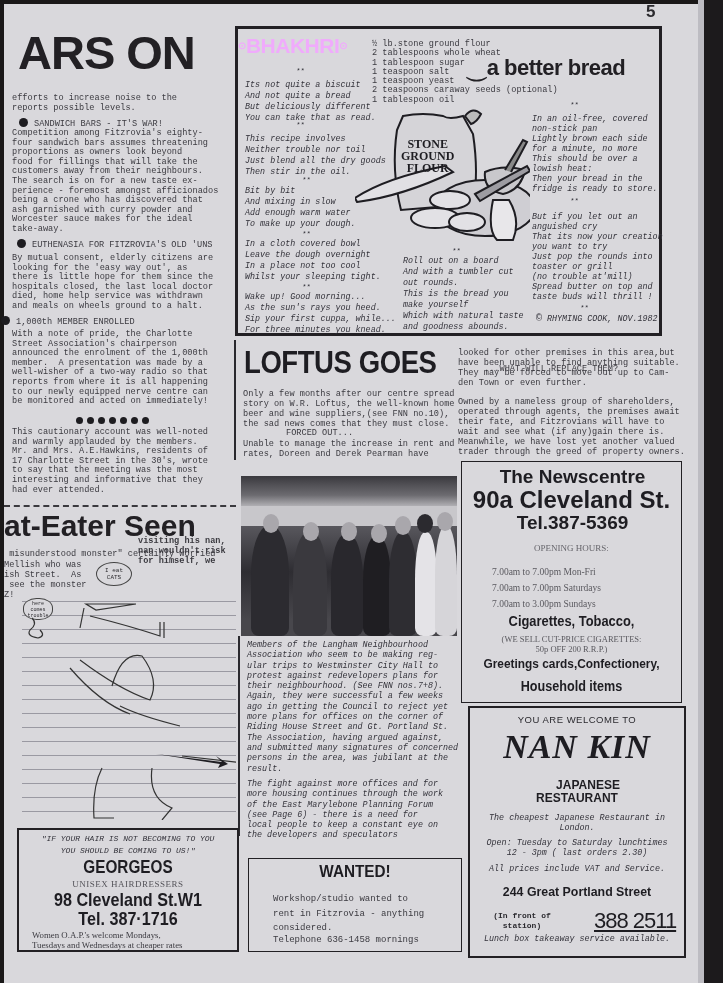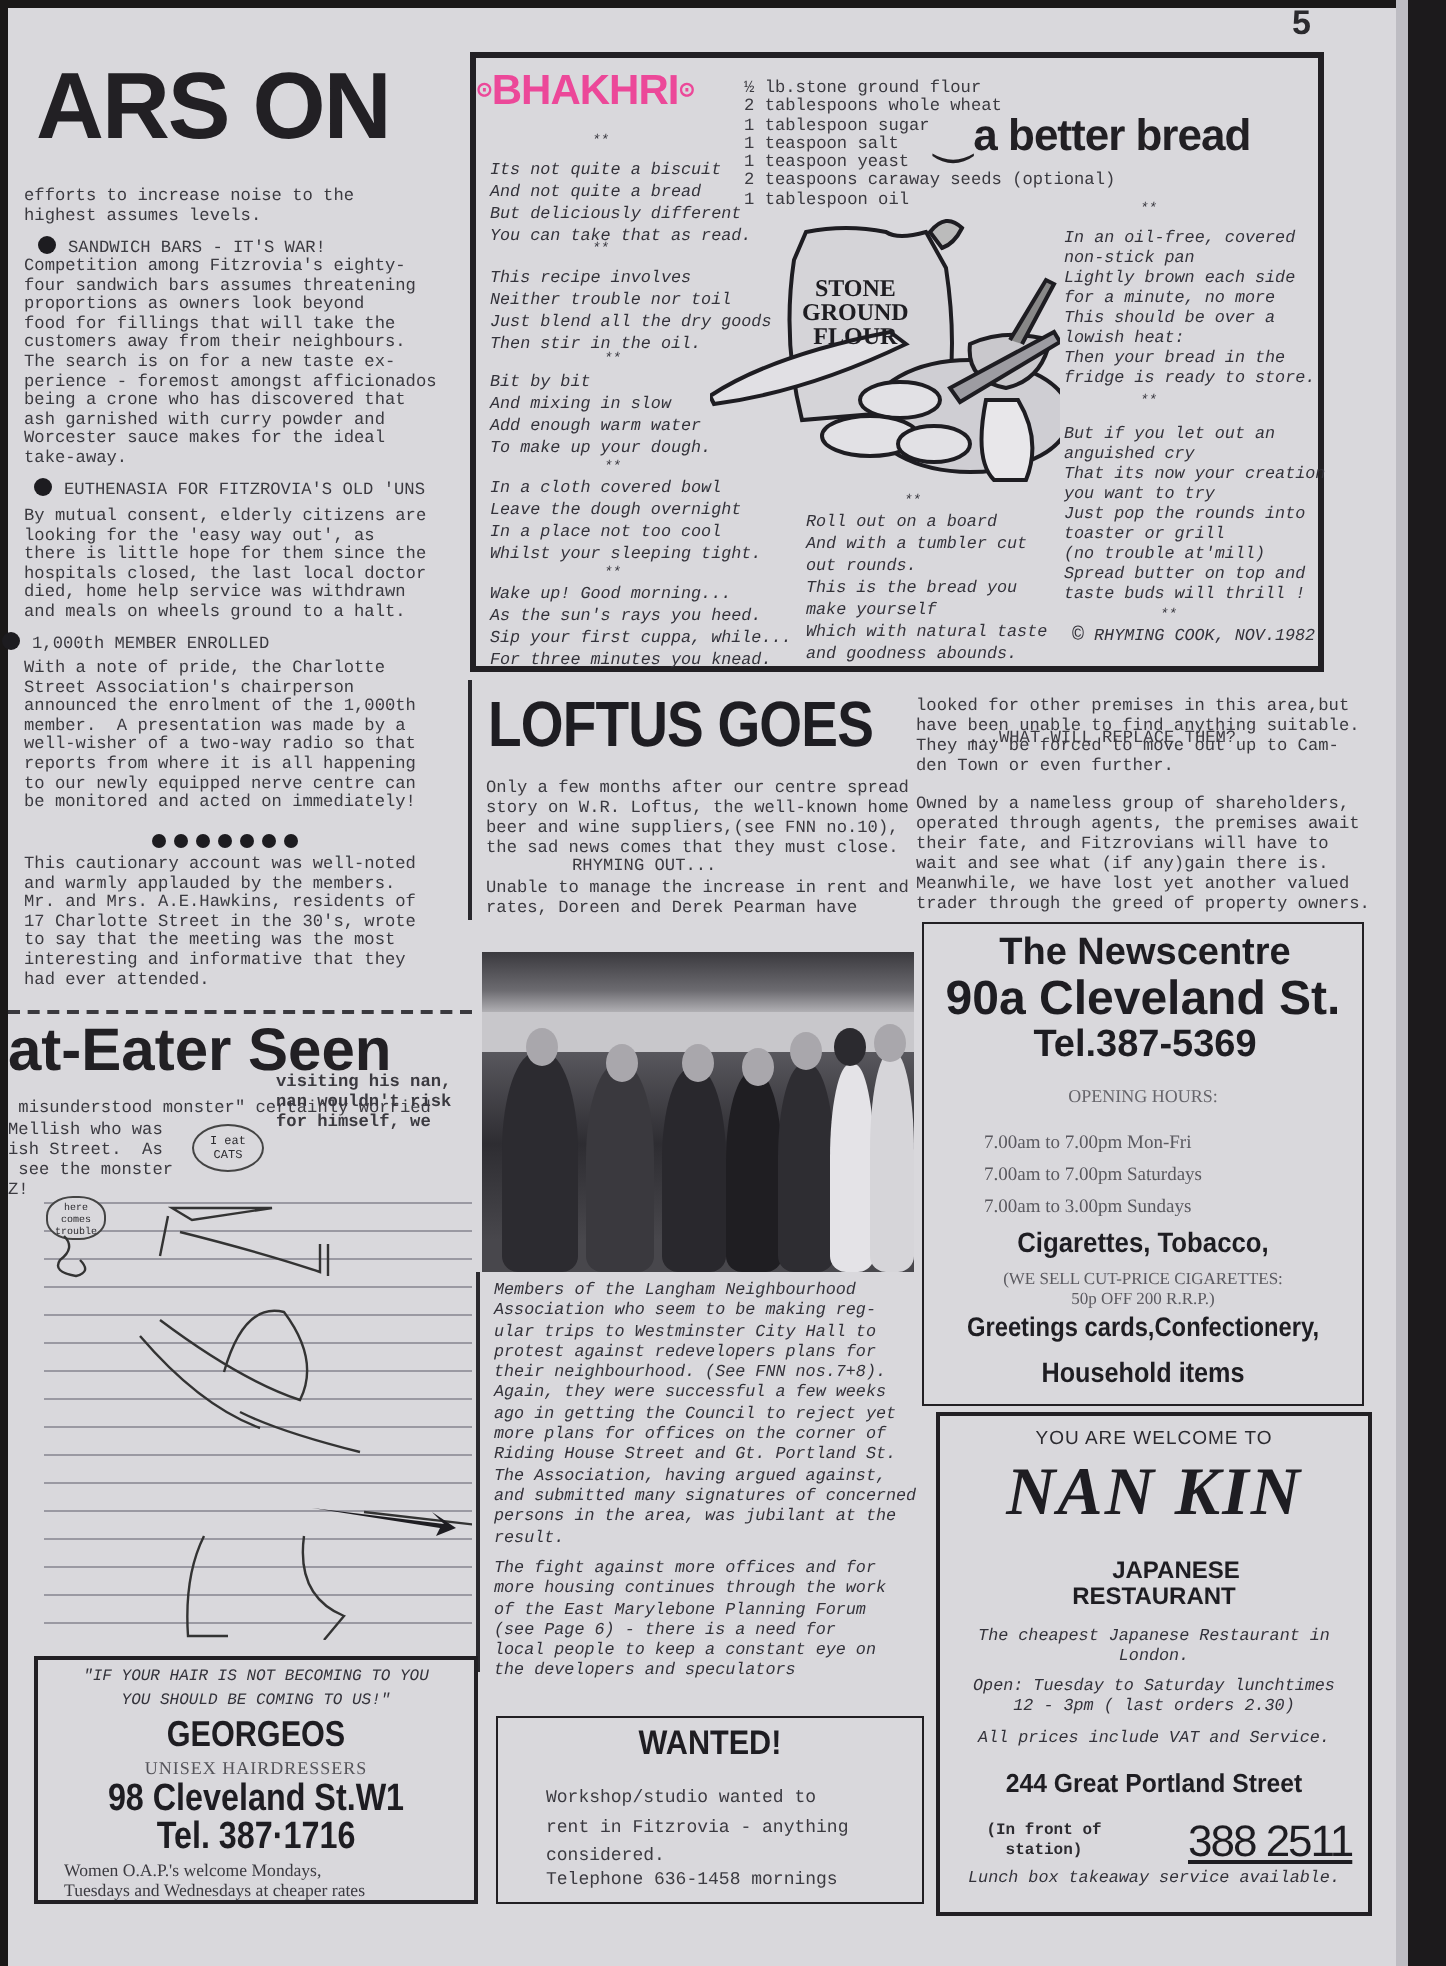--- a/index.html
+++ b/index.html
@@ -26,21 +26,21 @@
 <body>
 
 <div class="page"></div>
 <div class="edge2"></div>
 <div class="edge"></div>
 
 <div class="abs sans bold" style="left:646px;top:2px;font-size:17px;">5</div>
 
 <div class="abs sans bold" style="left:4px;top:28px;font-size:47px;letter-spacing:-1px;color:#222024;line-height:50px;padding-left:14px;">ARS ON</div>
 <div class="abs t" style="left:12px;top:94px;">efforts to increase noise to the
-highest assumes levels.</div>
+reports possible levels.</div>
 
 <div class="abs" style="left:17px;top:118px;">
   <div class="t" style="margin-left:2px;"><span class="bullet"></span><span>SANDWICH BARS - IT'S WAR!</span></div>
 </div>
 <div class="abs t" style="left:12px;top:129px;">Competition among Fitzrovia's eighty-
 four sandwich bars assumes threatening
 proportions as owners look beyond
 food for fillings that will take the
 customers away from their neighbours.
 The search is on for a new taste ex-
@@ -107,21 +107,21 @@
     <path d="M58 72 q40 30 70 40 q10 -20 -8 -44 q-20 -5 -30 30"></path>
     <path d="M48 80 q30 35 60 46"></path>
     <path d="M98 118 q20 10 60 20"></path>
     <path d="M80 180 q-10 20 -8 50 l20 0 M130 180 q-4 30 20 40 l-10 12"></path>
     <path d="M160 168 l70 8"></path>
   </g>
   <path d="M134 166 l66 8 l-6 -6 l12 8 l-10 4 l2 -4 z" fill="#1e1d22"></path>
 </svg>
 
 <div class="box" style="left:235px;top:26px;width:427px;height:310px;border-width:3px;"></div>
-<div class="abs sans bold" style="left:238px;top:34px;font-size:21px;color:#ec4899;letter-spacing:-0.5px;">
+<div class="abs sans bold" style="left:238px;top:34px;font-size:21px;color:#f0abfc;letter-spacing:-0.5px;">
   <span style="font-size:10px;vertical-align:4px;">⊙</span><span>BHAKHRI</span><span style="font-size:10px;vertical-align:4px;">⊙</span>
 </div>
 <div class="abs t" style="left:372px;top:40px;line-height:9.3px;">½ lb.stone ground flour
 2 tablespoons whole wheat
 1 tablespoon sugar
 1 teaspoon salt
 1 teaspoon yeast
 2 teaspoons caraway seeds (optional)
 1 tablespoon oil</div>
 <div class="abs sans bold" style="left:466px;top:55px;font-size:22px;color:#222024;letter-spacing:-0.5px;">
@@ -201,21 +201,21 @@
 <div class="abs" style="left:401px;top:138px;font-family:'Liberation Serif',serif;font-weight:bold;font-size:12px;line-height:12px;text-align:center;white-space:pre;color:#1e1d22;">STONE
 GROUND
 FLOUR</div>
 
 <div class="abs" style="left:234px;top:340px;width:2px;height:120px;background:#2a292e;"></div>
 <div class="abs" style="left:244px;top:344px;font-family:'Liberation Sans',sans-serif;font-weight:bold;font-size:32px;line-height:36px;color:#1e1d22;transform:scaleX(0.86);transform-origin:left;letter-spacing:-0.5px;">LOFTUS GOES</div>
 <div class="abs t" style="left:243px;top:389px;line-height:10px;">Only a few months after our centre spread
 story on W.R. Loftus, the well-known home
 beer and wine suppliers,(see FNN no.10),
 the sad news comes that they must close.</div>
-<div class="abs t" style="left:286px;top:429px;">RHYMING OUT...</div>
+<div class="abs t" style="left:286px;top:429px;">FORCED OUT...</div>
 <div class="abs t" style="left:243px;top:439px;line-height:10px;">Unable to manage the increase in rent and
 rates, Doreen and Derek Pearman have</div>
 <div class="abs t" style="left:458px;top:348px;line-height:10px;">looked for other premises in this area,but
 have been unable to find anything suitable.
 They may be forced to move out up to Cam-
 den Town or even further.</div>
 <div class="abs t" style="left:484px;top:365px;">...WHAT WILL REPLACE THEM?</div>
 <div class="abs t" style="left:458px;top:397px;line-height:10px;">Owned by a nameless group of shareholders,
 operated through agents, the premises await
 their fate, and Fitzrovians will have to

